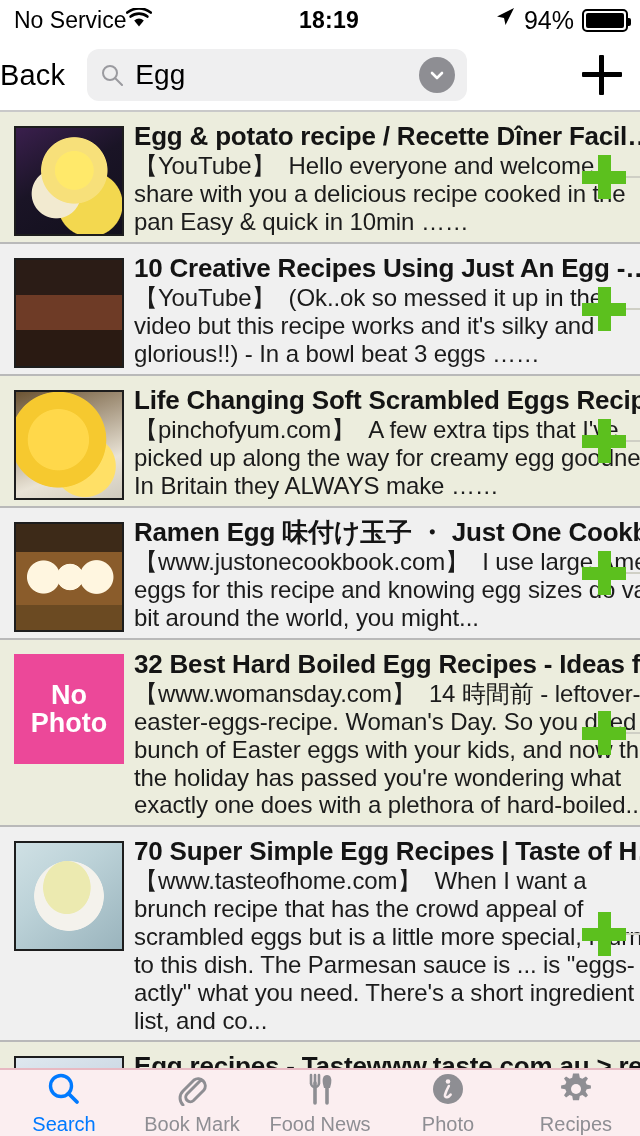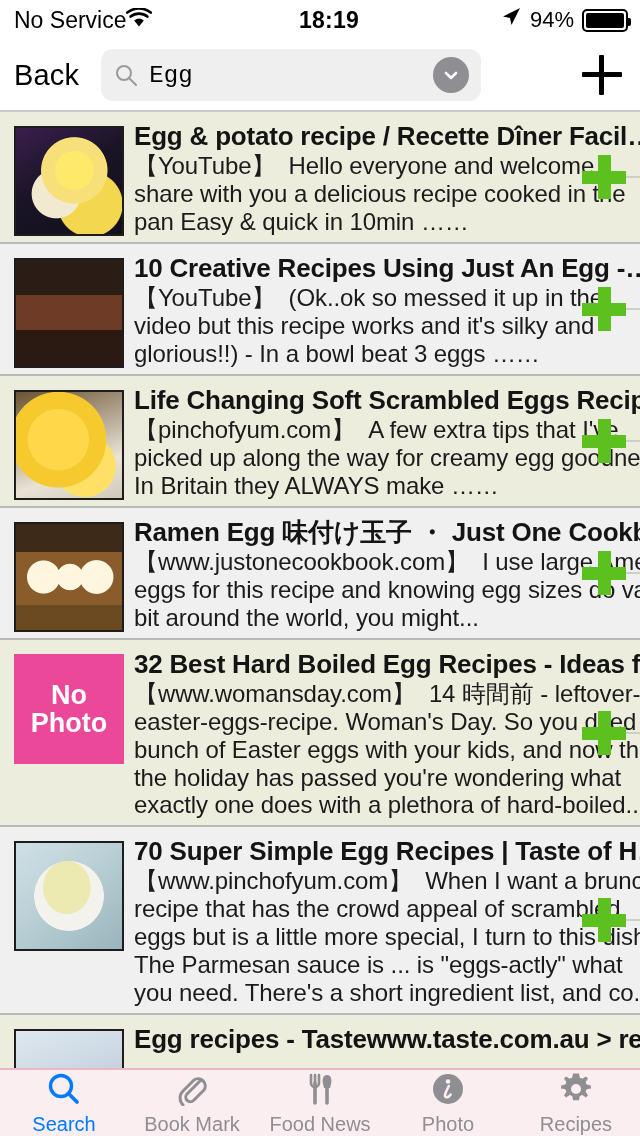--- a/index.html
+++ b/index.html
@@ -12,38 +12,38 @@
   #app { position: relative; width: 640px; height: 1136px; background:#fff; }
 
   
   .statusbar{
     position:absolute; top:0; left:0; width:640px; height:40px;
     display:flex; align-items:center; color:#000; font-size:23px;
   }
   .sb-left{ position:absolute; left:14px; display:flex; align-items:center; }
   .sb-center{ position:absolute; left:9px; width:640px; text-align:center; font-weight:600; letter-spacing:.2px;}
   .sb-right{ position:absolute; right:12px; display:flex; align-items:center; gap:8px; }
-  .sb-pct{ font-size:22px; }
+  .sb-pct{ font-size:25px; }
   .batt{ width:46px; height:23px; border:2px solid #000; border-radius:5px; position:relative; padding:2px;}
   .batt i{ display:block; width:100%; height:100%; background:#000; border-radius:2px;}
   .batt:after{ content:""; position:absolute; right:-5px; top:7px; width:3px; height:8px; background:#000; border-radius:0 2px 2px 0;}
 
   
   .header{
     position:absolute; top:40px; left:0; width:640px; height:70px;
     display:flex; align-items:center; background:#fff;
   }
-  .back-btn{ margin-left:14px; font-size:29px; color:#000; letter-spacing:.2px; }
+  .back-btn{ font-size:29px; color:#000; letter-spacing:.2px; }
   .searchbar{
     position:relative; margin-left:22px; width:380px; height:52px;
     background:#efeff0; border-radius:12px; display:flex; align-items:center;
   }
   .mag-icon{ margin-left:14px; width:22px; height:22px; flex:none; }
   .mag-icon svg{ display:block; }
-  .search-value{ margin-left:12px; font-size:24px; color:#000; letter-spacing:.1px;font-family:Liberation Mono, monospace; }
+  .search-value{ margin-left:12px; font-size:28px; color:#000; letter-spacing:.1px; }
   .chev-btn{
     position:absolute; right:12px; top:50%; transform:translateY(-50%);
     width:36px; height:36px; border-radius:50%; background:#8e8e93;
     display:flex; align-items:center; justify-content:center;
   }
   .plus-head{
     position:absolute; right:18px; top:50%; transform:translateY(-50%);
     width:40px; height:40px;
   }
   .plus-head:before, .plus-head:after{
@@ -241,21 +241,21 @@
           <div class="r-snip"><span class="src">【www.womansday.com】</span>&nbsp;&nbsp;<span>14 時間前 - leftover-easter-eggs-recipe. Woman's Day. So you dyed a bunch of Easter eggs with your kids, and now that the holiday has passed you're wondering what exactly one does with a plethora of hard-boiled...</span></div>
         </div>
         <div class="row-plus">
           <span class="tail"></span>
         </div>
       </div>
       <div class="row grey">
         <div class="thumb ph6"></div>
         <div class="texts">
           <div class="r-title">70 Super Simple Egg Recipes | Taste of H…</div>
-          <div class="r-snip"><span class="src">【www.pinchofyum.com】</span>&nbsp;&nbsp;<span>When I want a brunch recipe that has the crowd appeal of scrambled eggs but is a little more special, I turn to this dish. The Parmesan sauce is ... is "eggs-actly" what you need. There's a short ingredient list, and co...</span></div>
+          <div class="r-snip"><span class="src">【www.tasteofhome.com】</span>&nbsp;&nbsp;<span>When I want a brunch recipe that has the crowd appeal of scrambled eggs but is a little more special, I turn to this dish. The Parmesan sauce is ... is "eggs-actly" what you need. There's a short ingredient list, and co...</span></div>
         </div>
         <div class="row-plus">
           <span class="tail"></span>
         </div>
       </div>
       <div class="row cream">
         <div class="thumb ph7"></div>
         <div class="texts">
           <div class="r-title">Egg recipes - Tastewww.taste.com.au &gt; re…</div>
         </div>

